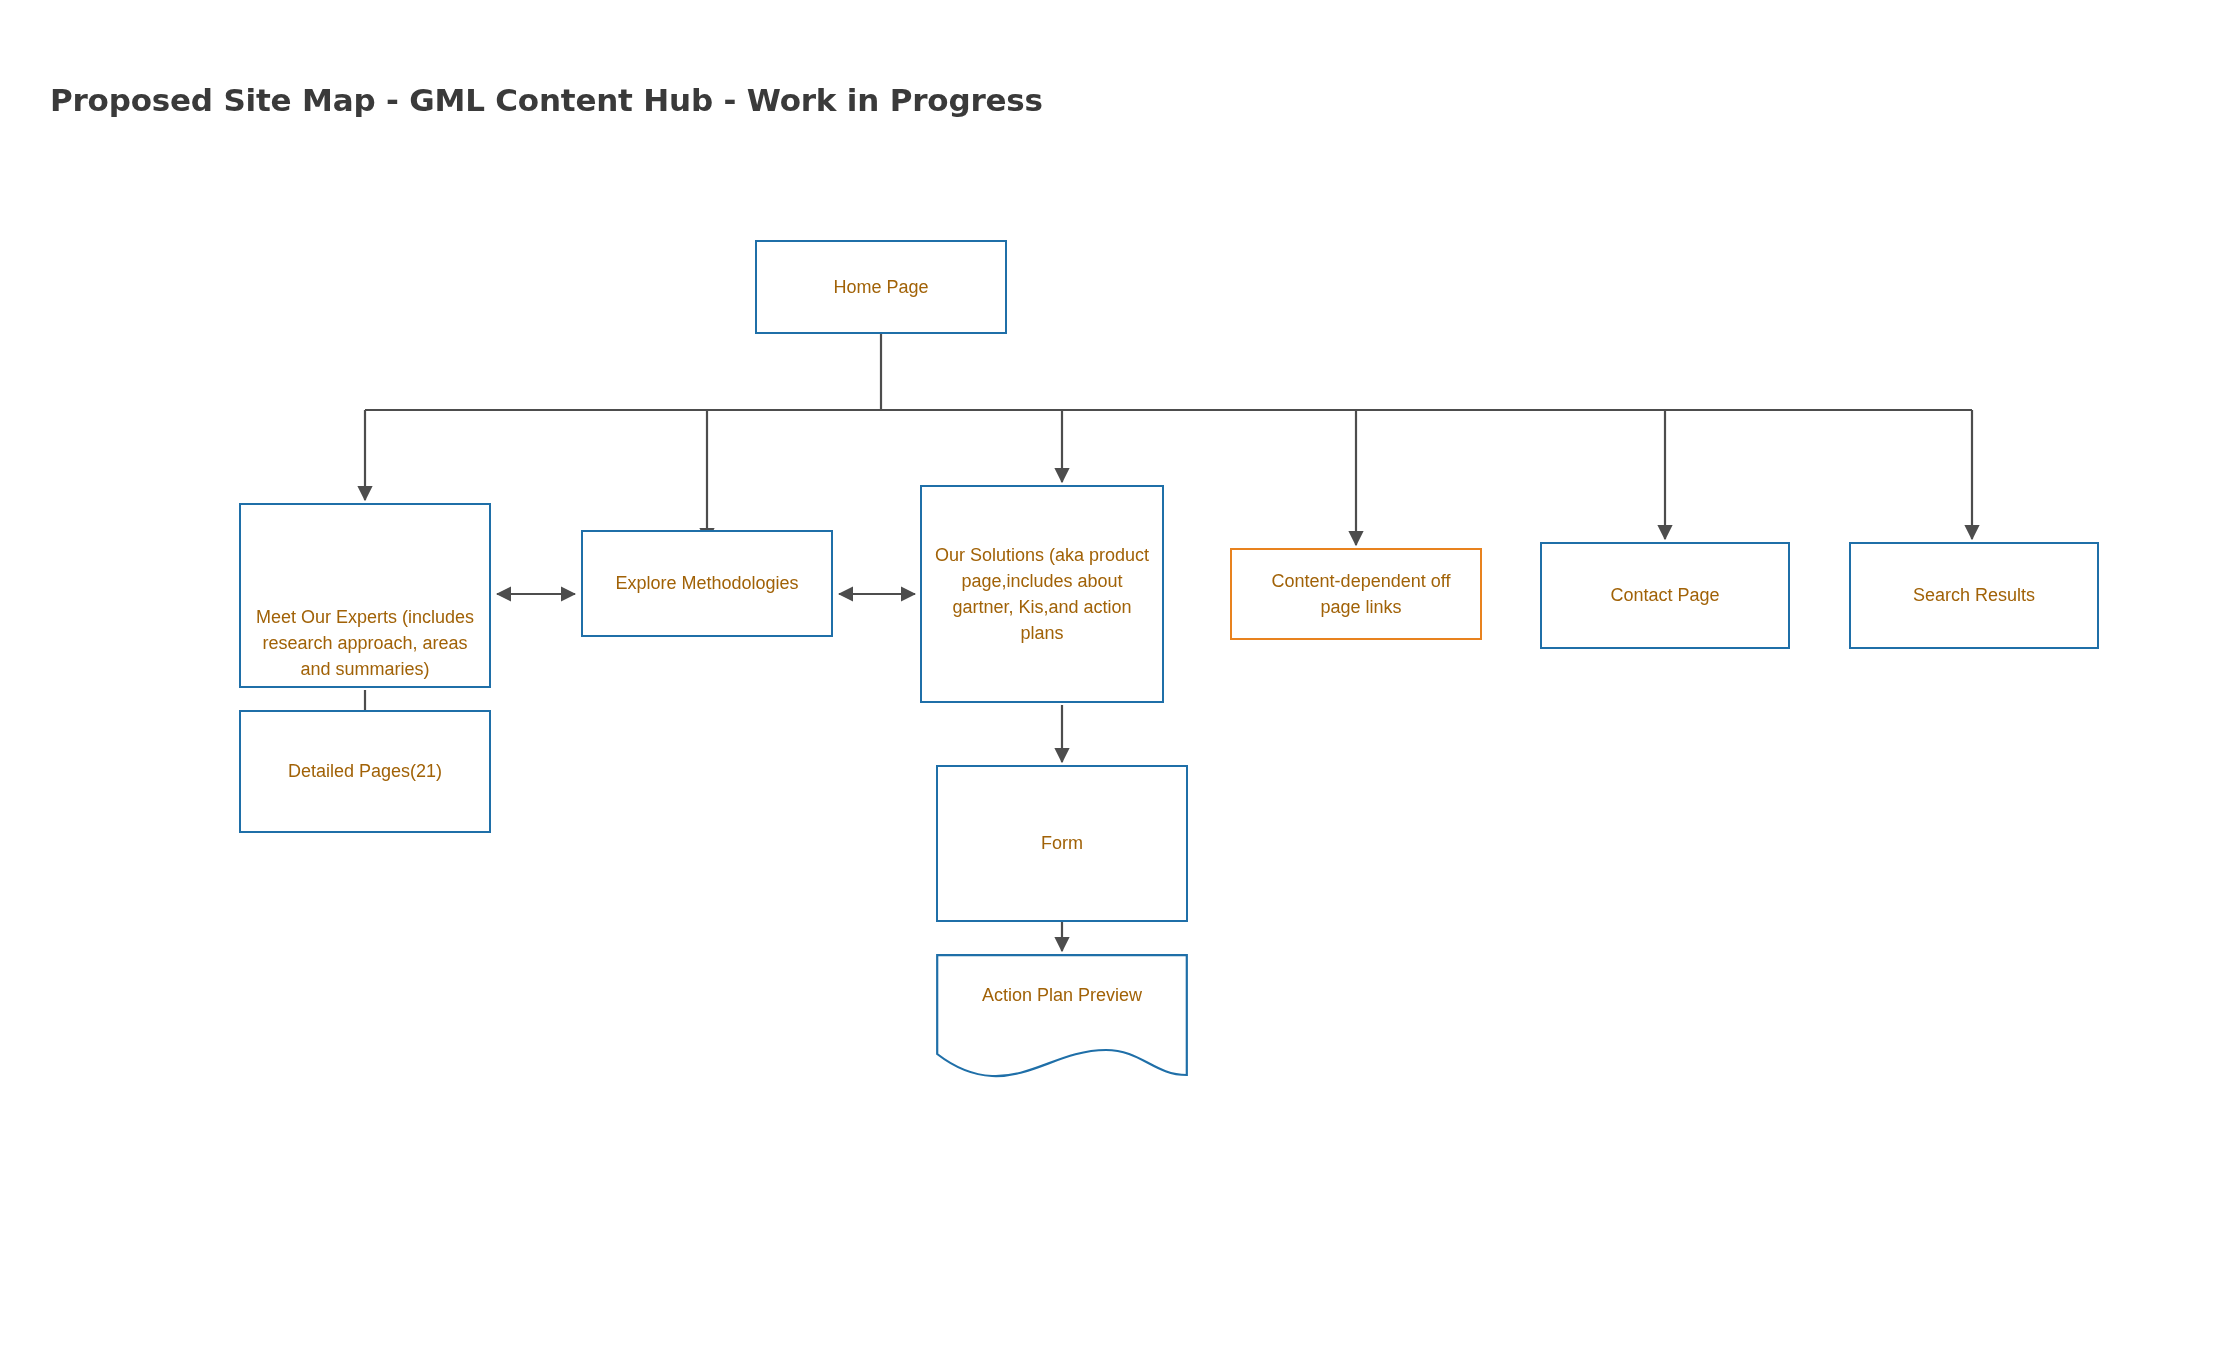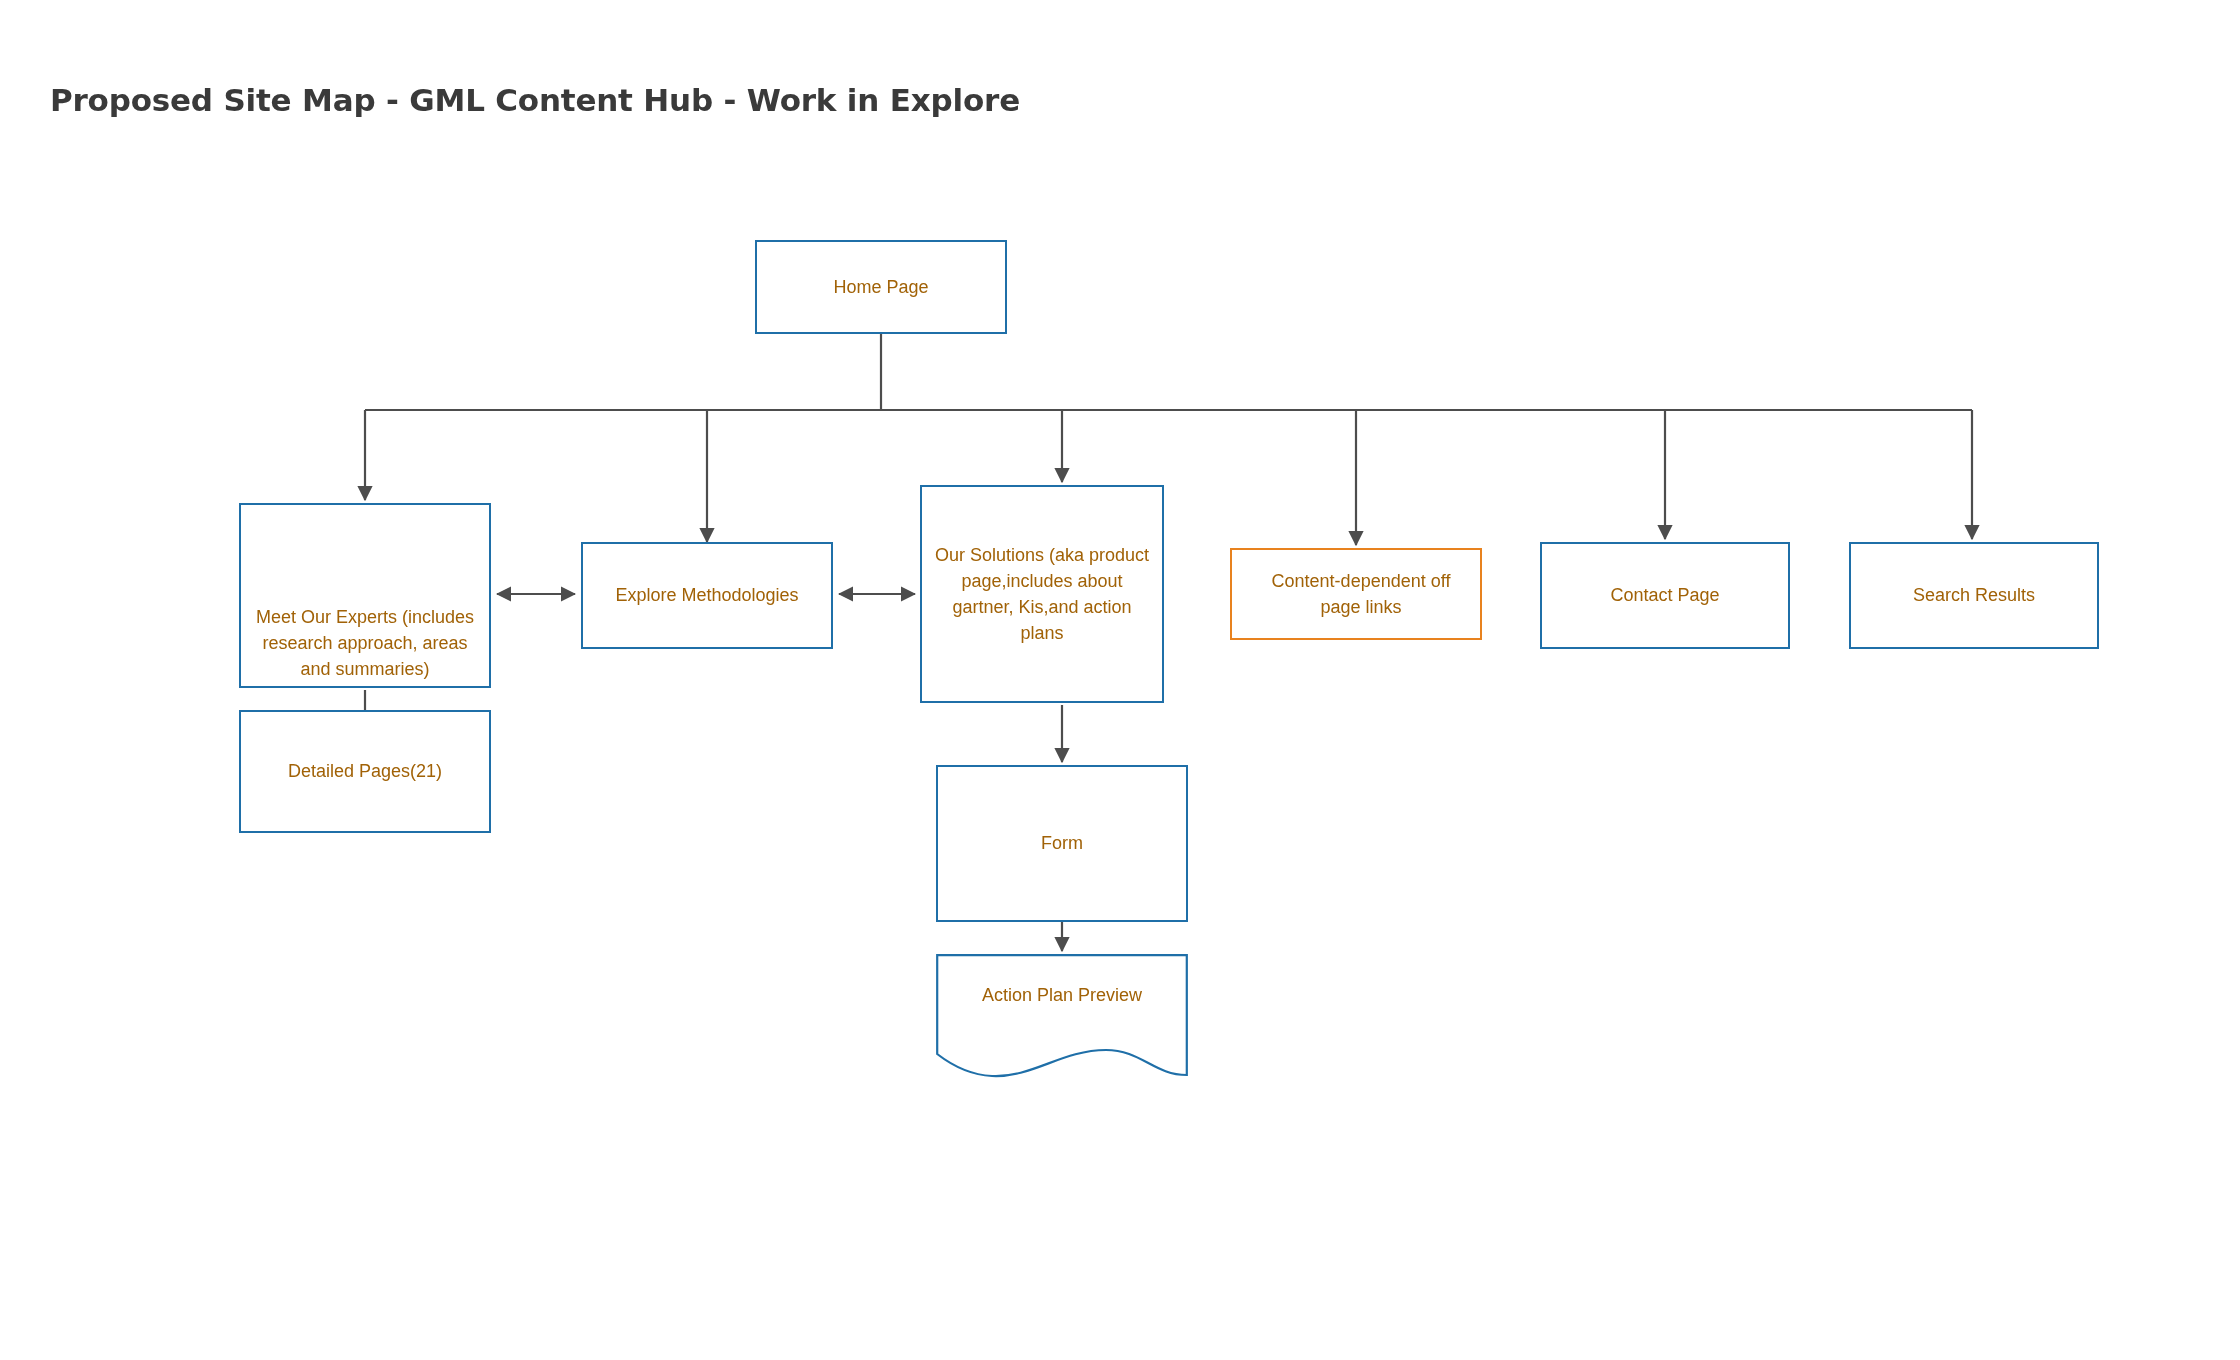--- a/index.html
+++ b/index.html
@@ -77,21 +77,21 @@
     position: relative;
     z-index: 2;
     margin-top: 28px;
   }
 </style>
 </head>
 <body>
 
 <div id="canvas">
 
-  <div id="diagram-title">Proposed Site Map - GML Content Hub - Work in Explore</div>
+  <div id="diagram-title">Proposed Site Map - GML Content Hub - Work in Progress</div>
 
   <svg id="edges" viewBox="0 0 2240 1360" xmlns="http://www.w3.org/2000/svg">
     <defs>
       <marker id="arrow" viewBox="0 0 10 10" refX="9.2" refY="5" markerWidth="7" markerHeight="7" orient="auto-start-reverse">
         <path d="M 0 0 L 10 5 L 0 10 z" fill="#4d4d4d"></path>
       </marker>
       <marker id="arrow-start" viewBox="0 0 10 10" refX="9.2" refY="5" markerWidth="7" markerHeight="7" orient="auto-start-reverse">
         <path d="M 0 0 L 10 5 L 0 10 z" fill="#4d4d4d"></path>
       </marker>
     </defs>
@@ -119,21 +119,21 @@
   </svg>
 
   <div class="node blue" style="left:755px; top:240px; width:252px; height:94px;">
     <span class="node-label">Home Page</span>
   </div>
 
   <div class="node blue" style="left:239px; top:503px; width:252px; height:185px;align-items:flex-end;">
     <span class="node-label">Meet Our Experts (includes research approach, areas and summaries)</span>
   </div>
 
-  <div class="node blue" style="left:581px; top:542px; width:252px; height:107px;">
+  <div class="node blue" style="left:581px; top:530px; width:252px; height:107px;">
     <span class="node-label">Explore Methodologies</span>
   </div>
 
   <div class="node blue" style="left:920px; top:485px; width:244px; height:218px;">
     <span class="node-label">Our Solutions (aka product page,includes about gartner, Kis,and action plans</span>
   </div>
 
   <div class="node orange" style="left:1230px; top:548px; width:252px; height:92px;padding-left:20px;">
     <span class="node-label">Content-dependent off page links</span>
   </div>

